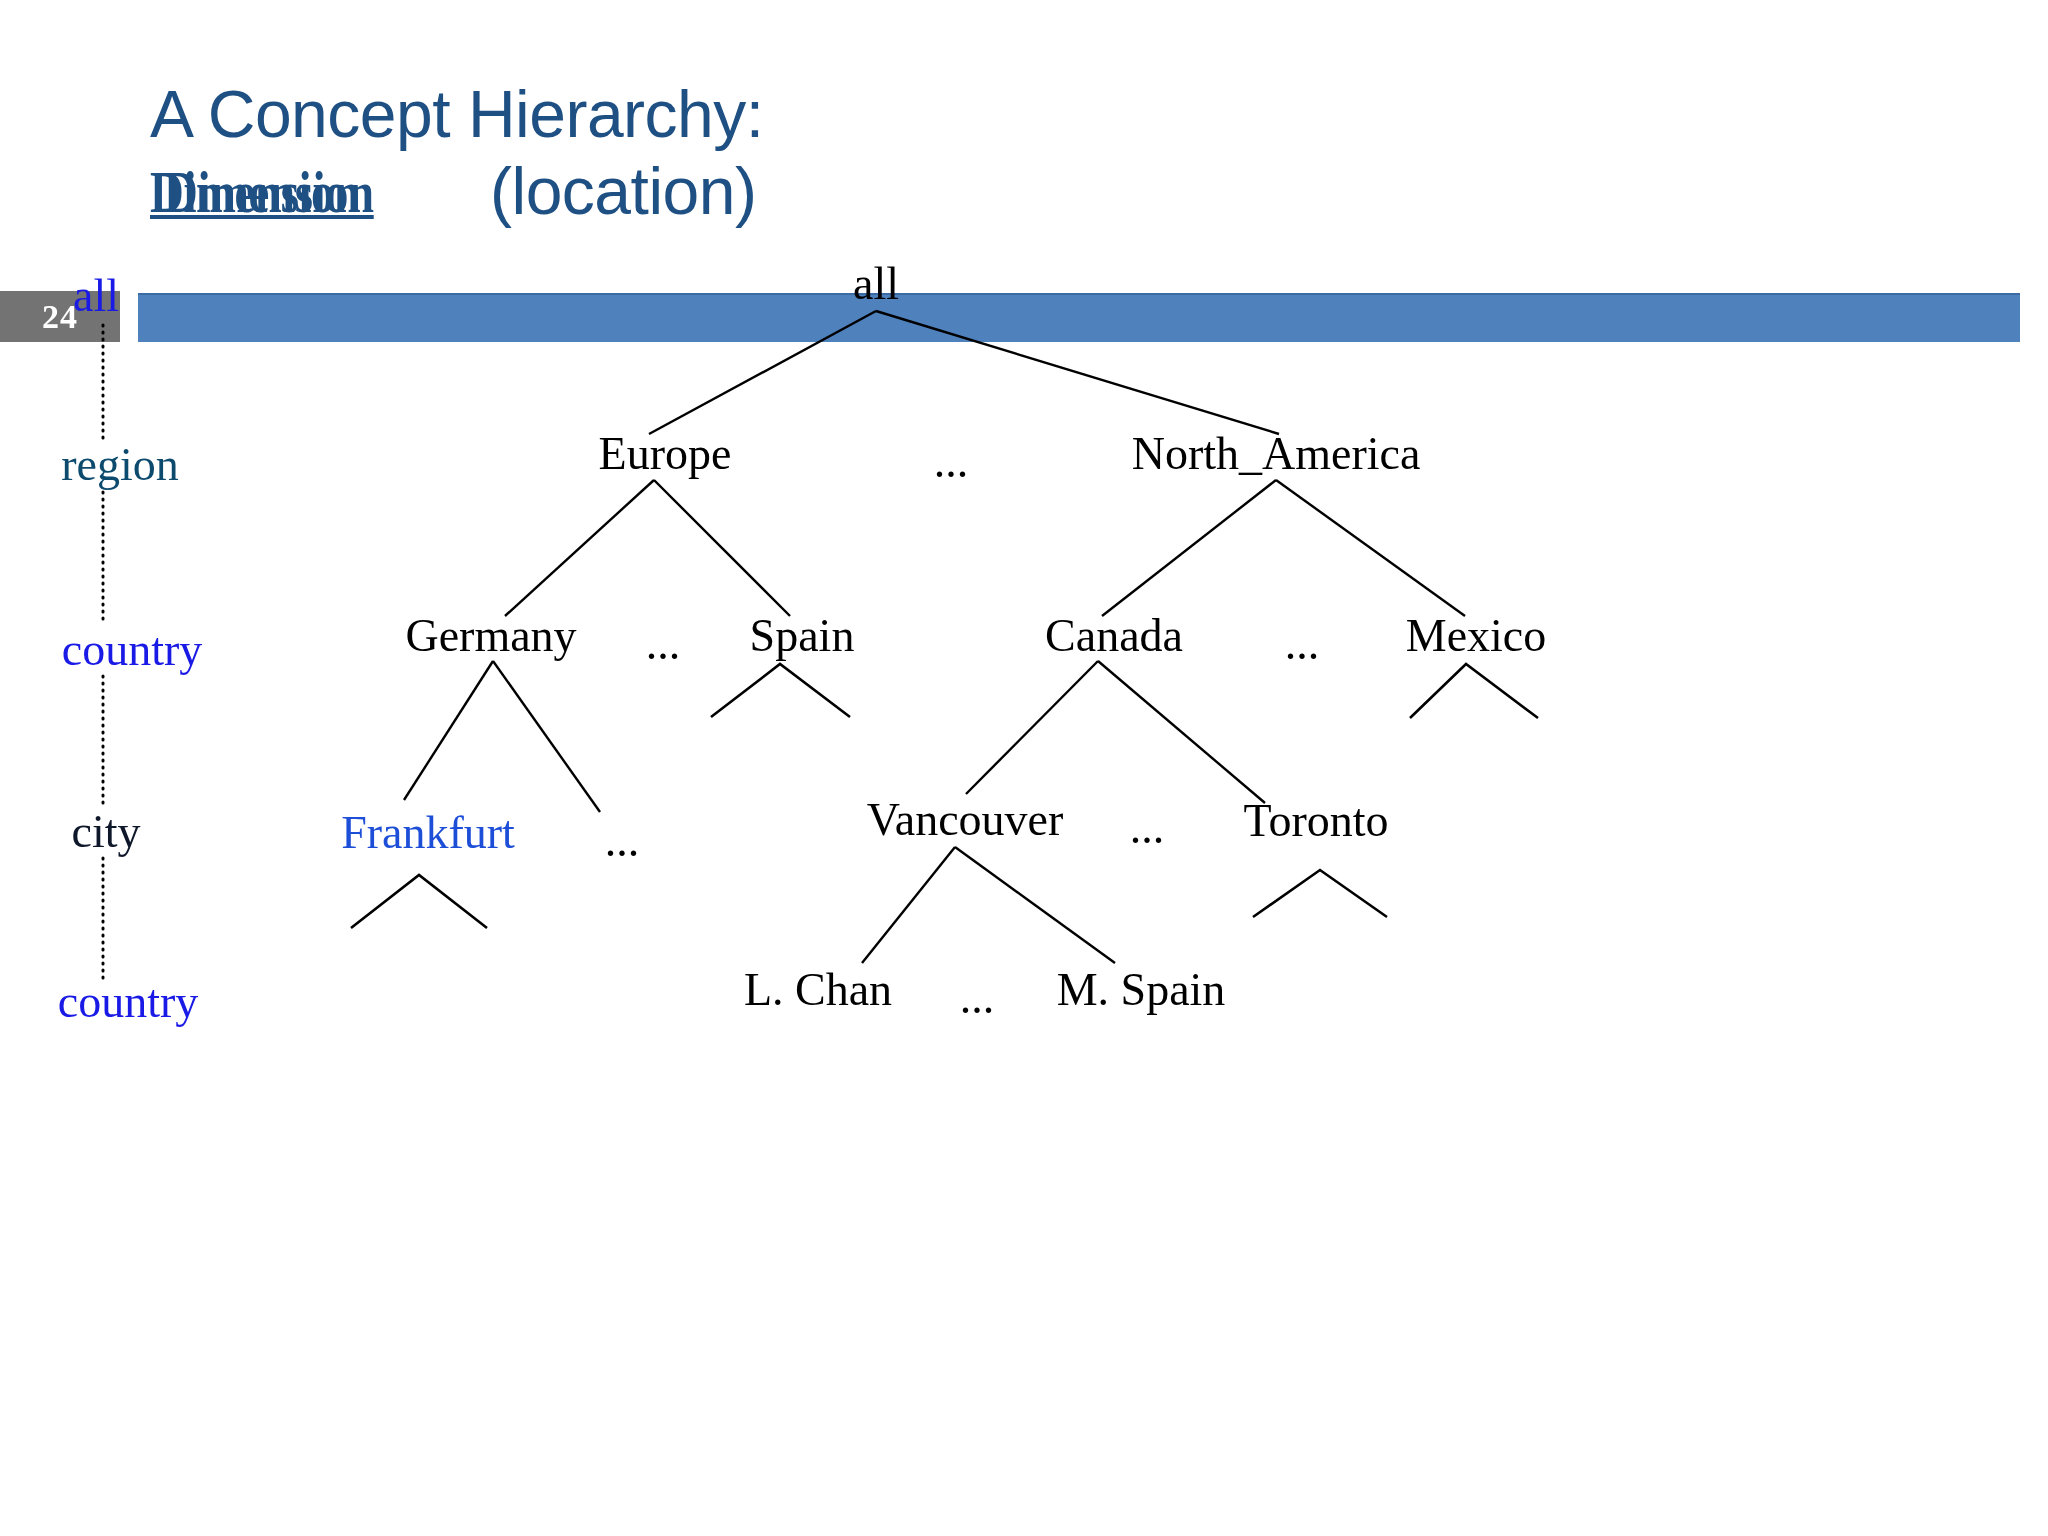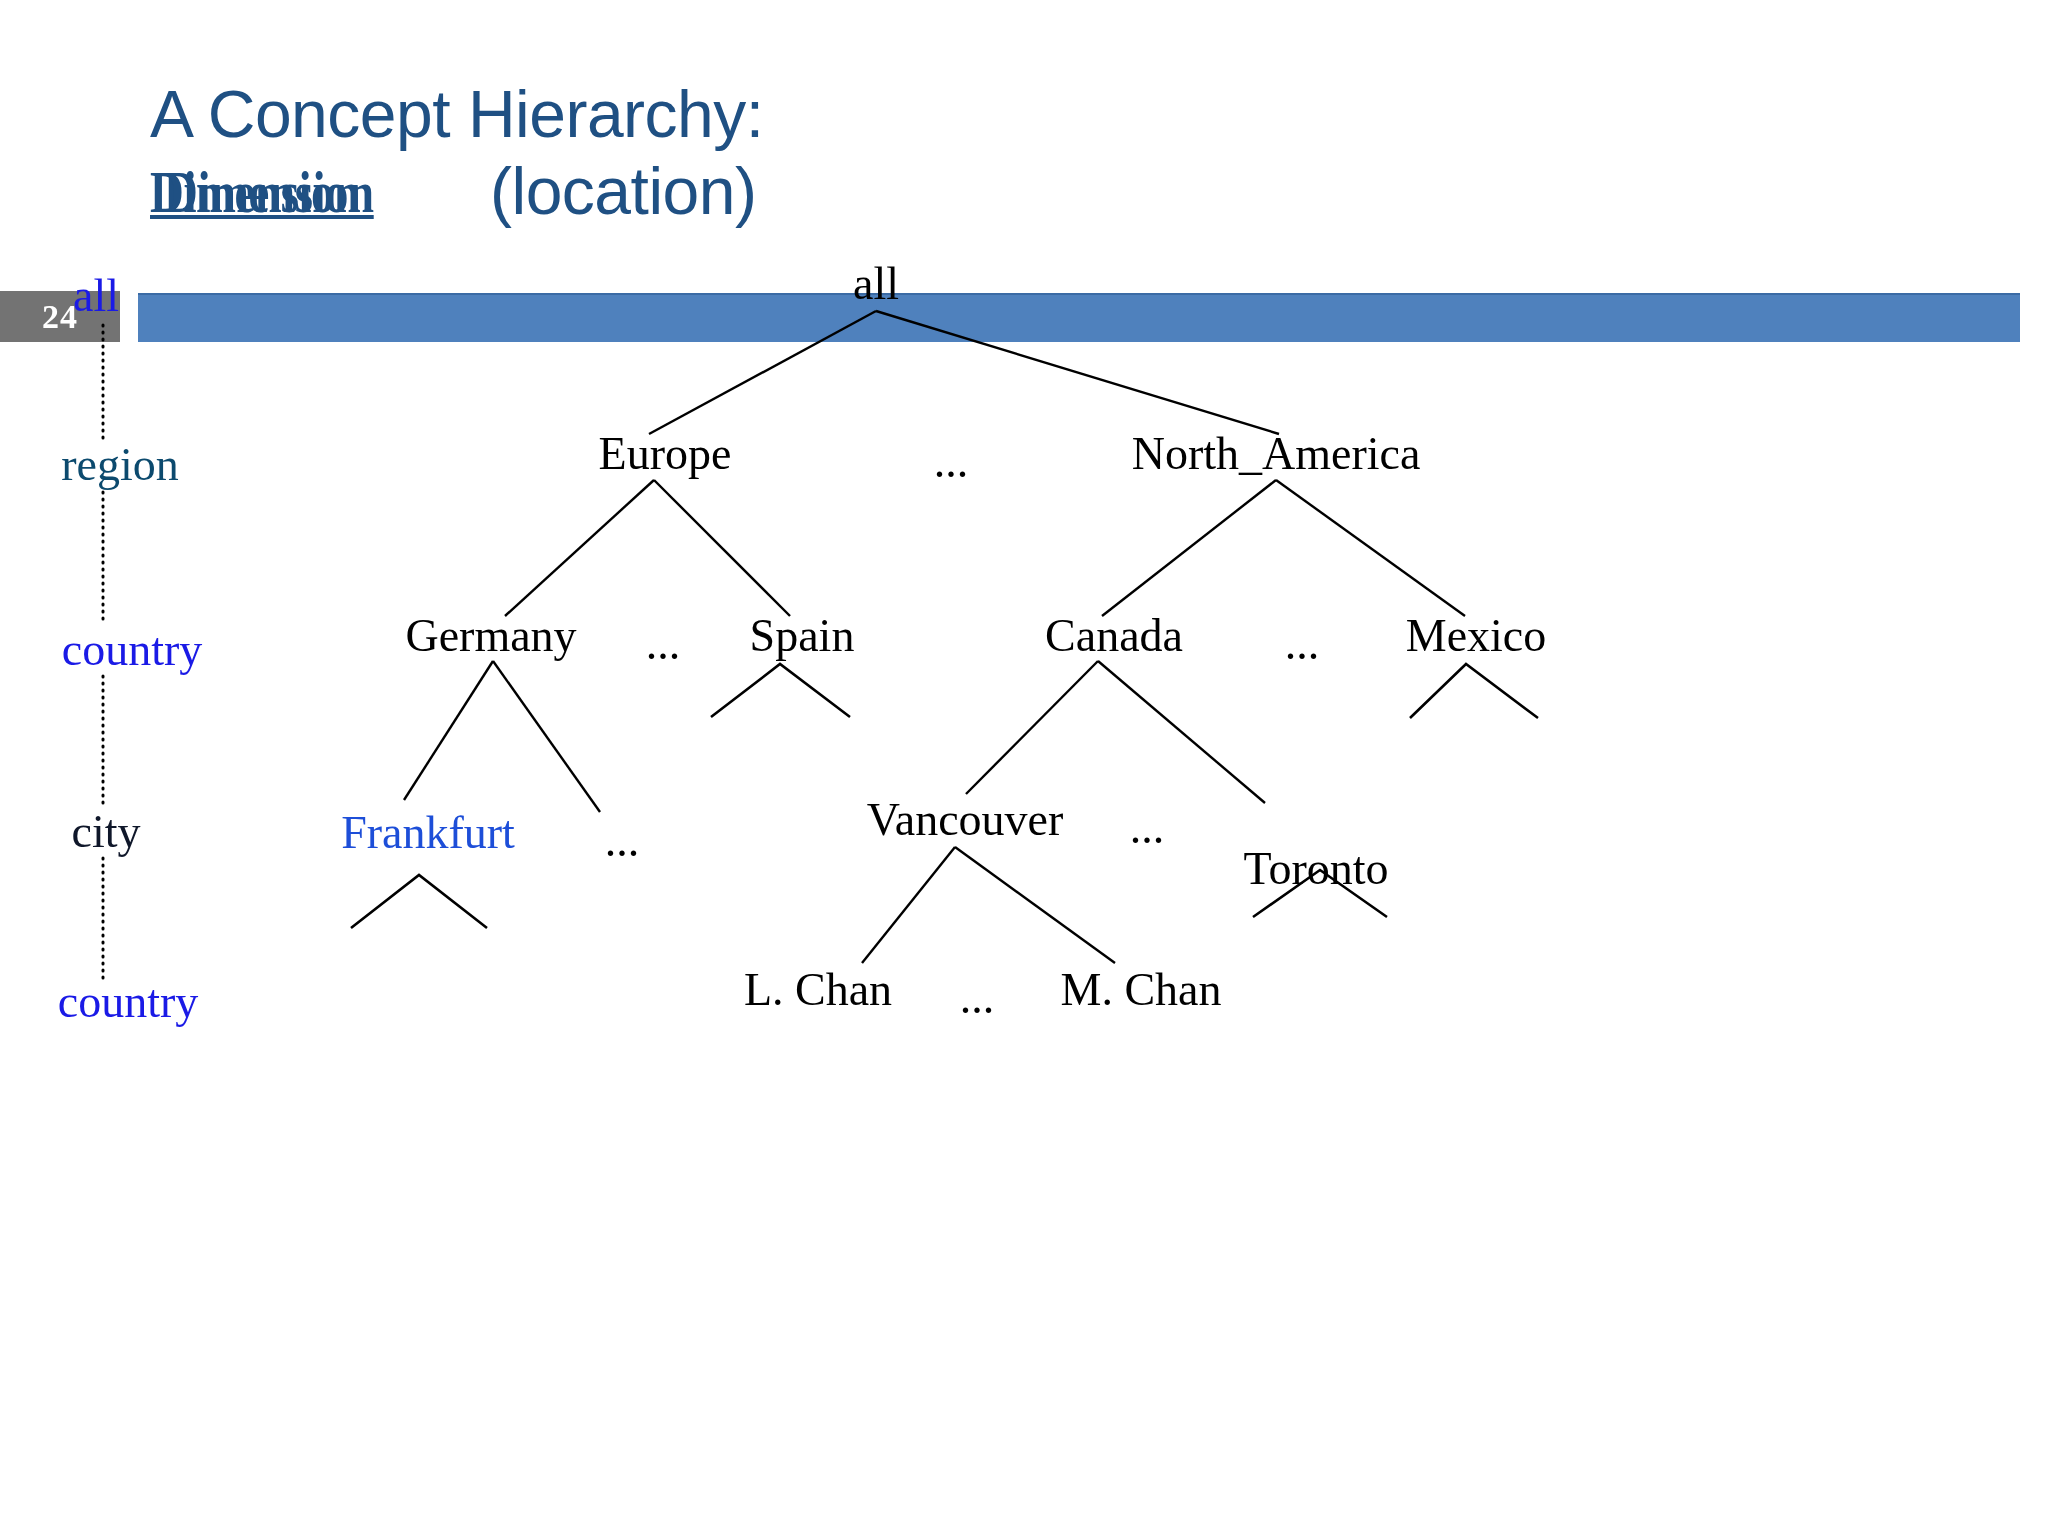--- a/index.html
+++ b/index.html
@@ -203,19 +203,19 @@
       <div class="node-label" style="left: 491px; top: 636px; color: rgb(0, 0, 0);">Germany</div>
       <div class="ellipsis-label" style="left: 663px; top: 644px; color: rgb(0, 0, 0);">...</div>
       <div class="node-label" style="left: 802px; top: 636px; color: rgb(0, 0, 0);">Spain</div>
       <div class="node-label" style="left: 1114px; top: 636px; color: rgb(0, 0, 0);">Canada</div>
       <div class="ellipsis-label" style="left: 1302px; top: 644px; color: rgb(0, 0, 0);">...</div>
       <div class="node-label" style="left: 1476px; top: 636px; color: rgb(0, 0, 0);">Mexico</div>
       <div class="node-label" style="left: 428px; top: 833px; color: #1d4ed8;">Frankfurt</div>
       <div class="ellipsis-label" style="left: 622px; top: 841px; color: rgb(0, 0, 0);">...</div>
       <div class="node-label" style="left: 965px; top: 820px; color: rgb(0, 0, 0);">Vancouver</div>
       <div class="ellipsis-label" style="left: 1147px; top: 828px; color: rgb(0, 0, 0);">...</div>
-      <div class="node-label" style="left: 1316px; top: 869px; color: rgb(0, 0, 0);">Toronto</div>
+      <div class="node-label" style="left: 1316px; top: 821px; color: rgb(0, 0, 0);">Toronto</div>
       <div class="node-label" style="left: 818px; top: 990px; color: #000000;">L. Chan</div>
       <div class="ellipsis-label" style="left: 977px; top: 998px; color: rgb(0, 0, 0);">...</div>
-      <div class="node-label" style="left: 1141px; top: 990px; color: rgb(0, 0, 0);">M. Chan</div>
+      <div class="node-label" style="left: 1141px; top: 990px; color: rgb(0, 0, 0);">M. Spain</div>
     </div>
 
 </div>
 
 </body></html>

